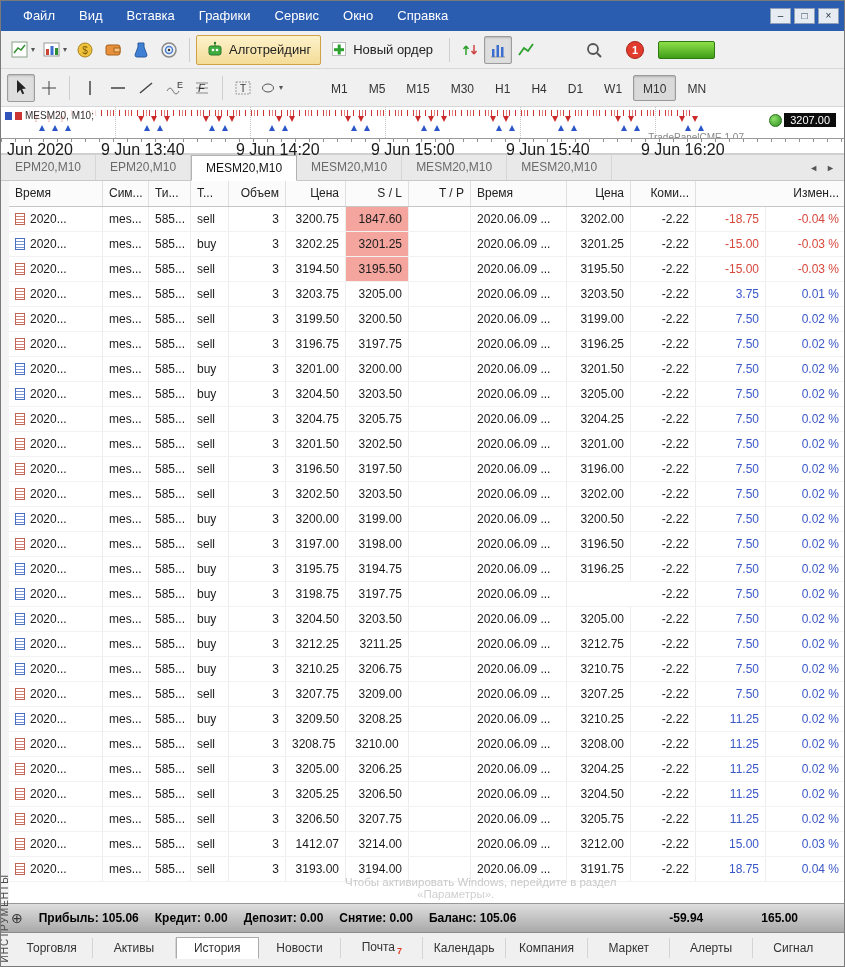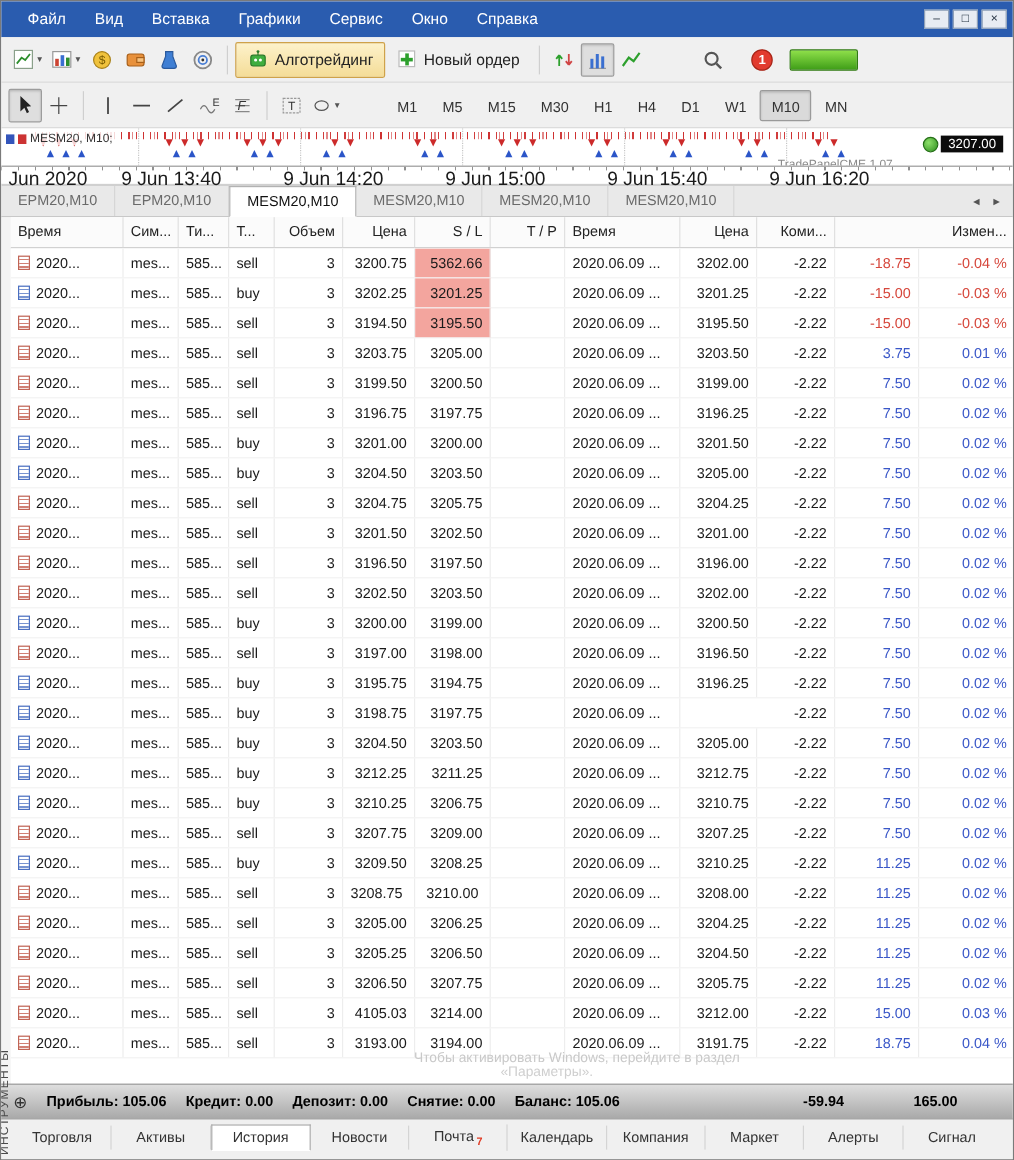--- a/index.html
+++ b/index.html
@@ -397,21 +397,21 @@
           <div class="hcell" style="width: 80px; text-align: right;">Измен...</div>
         </div>
       <div class="table-rows">
           <div class="trow">
             <div class="tcell" style="width: 94px; text-align: left;"><span class="doc-icon sell"></span>2020...</div>
             <div class="tcell" style="width: 46px; text-align: left;">mes...</div>
             <div class="tcell" style="width: 42px; text-align: left;">585...</div>
             <div class="tcell" style="width: 38px; text-align: left;">sell</div>
             <div class="tcell" style="width: 57px; text-align: right;">3</div>
             <div class="tcell" style="width: 60px; text-align: right;">3200.75</div>
-            <div class="tcell sl-hit" style="width: 63px; text-align: right;">5362.66</div>
+            <div class="tcell sl-hit" style="width: 63px; text-align: right;">1847.60</div>
             <div class="tcell" style="width: 62px; text-align: right;"></div>
             <div class="tcell" style="width: 96px; text-align: left;">2020.06.09 ...</div>
             <div class="tcell" style="width: 64px; text-align: right;">3202.00</div>
             <div class="tcell" style="width: 65px; text-align: right;">-2.22</div>
             <div class="tcell neg" style="width: 70px; text-align: right;">-18.75</div>
             <div class="tcell neg" style="width: 80px; text-align: right;">-0.04 %</div>
           </div>
           <div class="trow">
             <div class="tcell" style="width: 94px; text-align: left;"><span class="doc-icon buy"></span>2020...</div>
             <div class="tcell" style="width: 46px; text-align: left;">mes...</div>
@@ -771,21 +771,21 @@
             <div class="tcell" style="width: 65px; text-align: right;">-2.22</div>
             <div class="tcell pos" style="width: 70px; text-align: right;">11.25</div>
             <div class="tcell pos" style="width: 80px; text-align: right;">0.02 %</div>
           </div>
           <div class="trow">
             <div class="tcell" style="width: 94px; text-align: left;"><span class="doc-icon sell"></span>2020...</div>
             <div class="tcell" style="width: 46px; text-align: left;">mes...</div>
             <div class="tcell" style="width: 42px; text-align: left;">585...</div>
             <div class="tcell" style="width: 38px; text-align: left;">sell</div>
             <div class="tcell" style="width: 57px; text-align: right;">3</div>
-            <div class="tcell" style="width: 60px; text-align: right;">4105.03</div>
+            <div class="tcell" style="width: 60px; text-align: right;">1412.07</div>
             <div class="tcell" style="width: 63px; text-align: right;">3214.00</div>
             <div class="tcell" style="width: 62px; text-align: right;"></div>
             <div class="tcell" style="width: 96px; text-align: left;">2020.06.09 ...</div>
             <div class="tcell" style="width: 64px; text-align: right;">3212.00</div>
             <div class="tcell" style="width: 65px; text-align: right;">-2.22</div>
             <div class="tcell pos" style="width: 70px; text-align: right;">15.00</div>
             <div class="tcell pos" style="width: 80px; text-align: right;">0.03 %</div>
           </div>
           <div class="trow">
             <div class="tcell" style="width: 94px; text-align: left;"><span class="doc-icon sell"></span>2020...</div>

